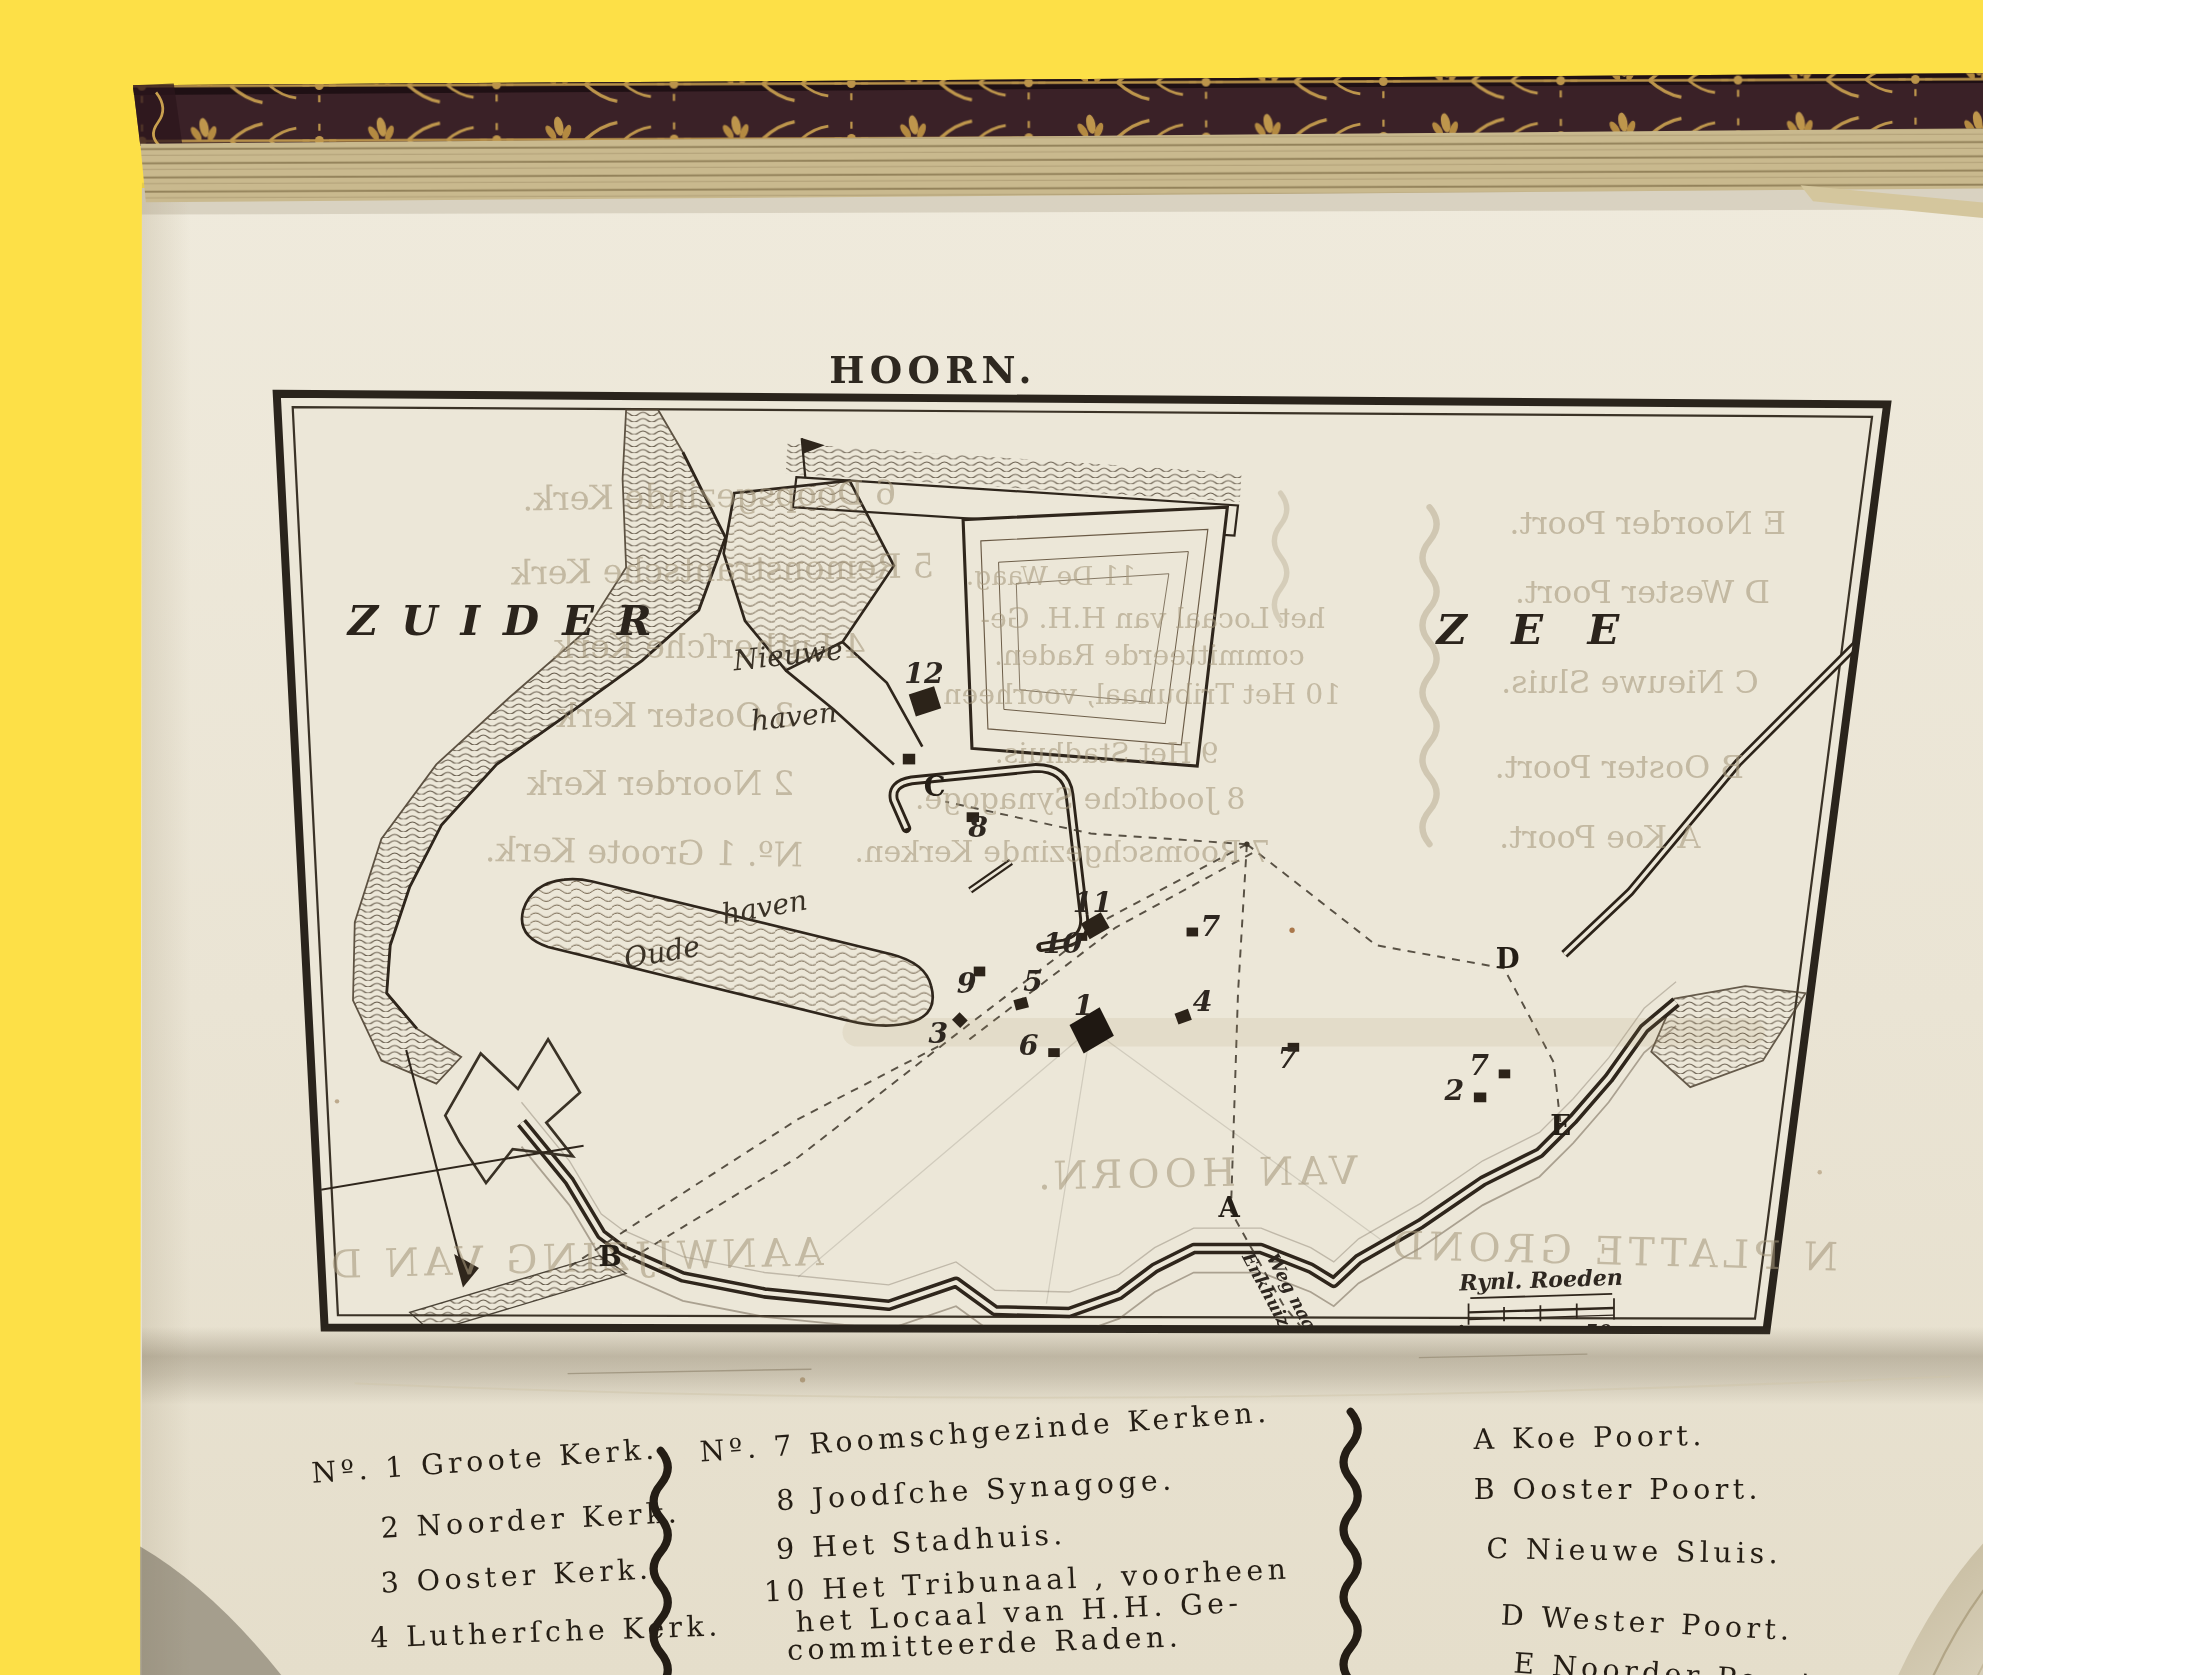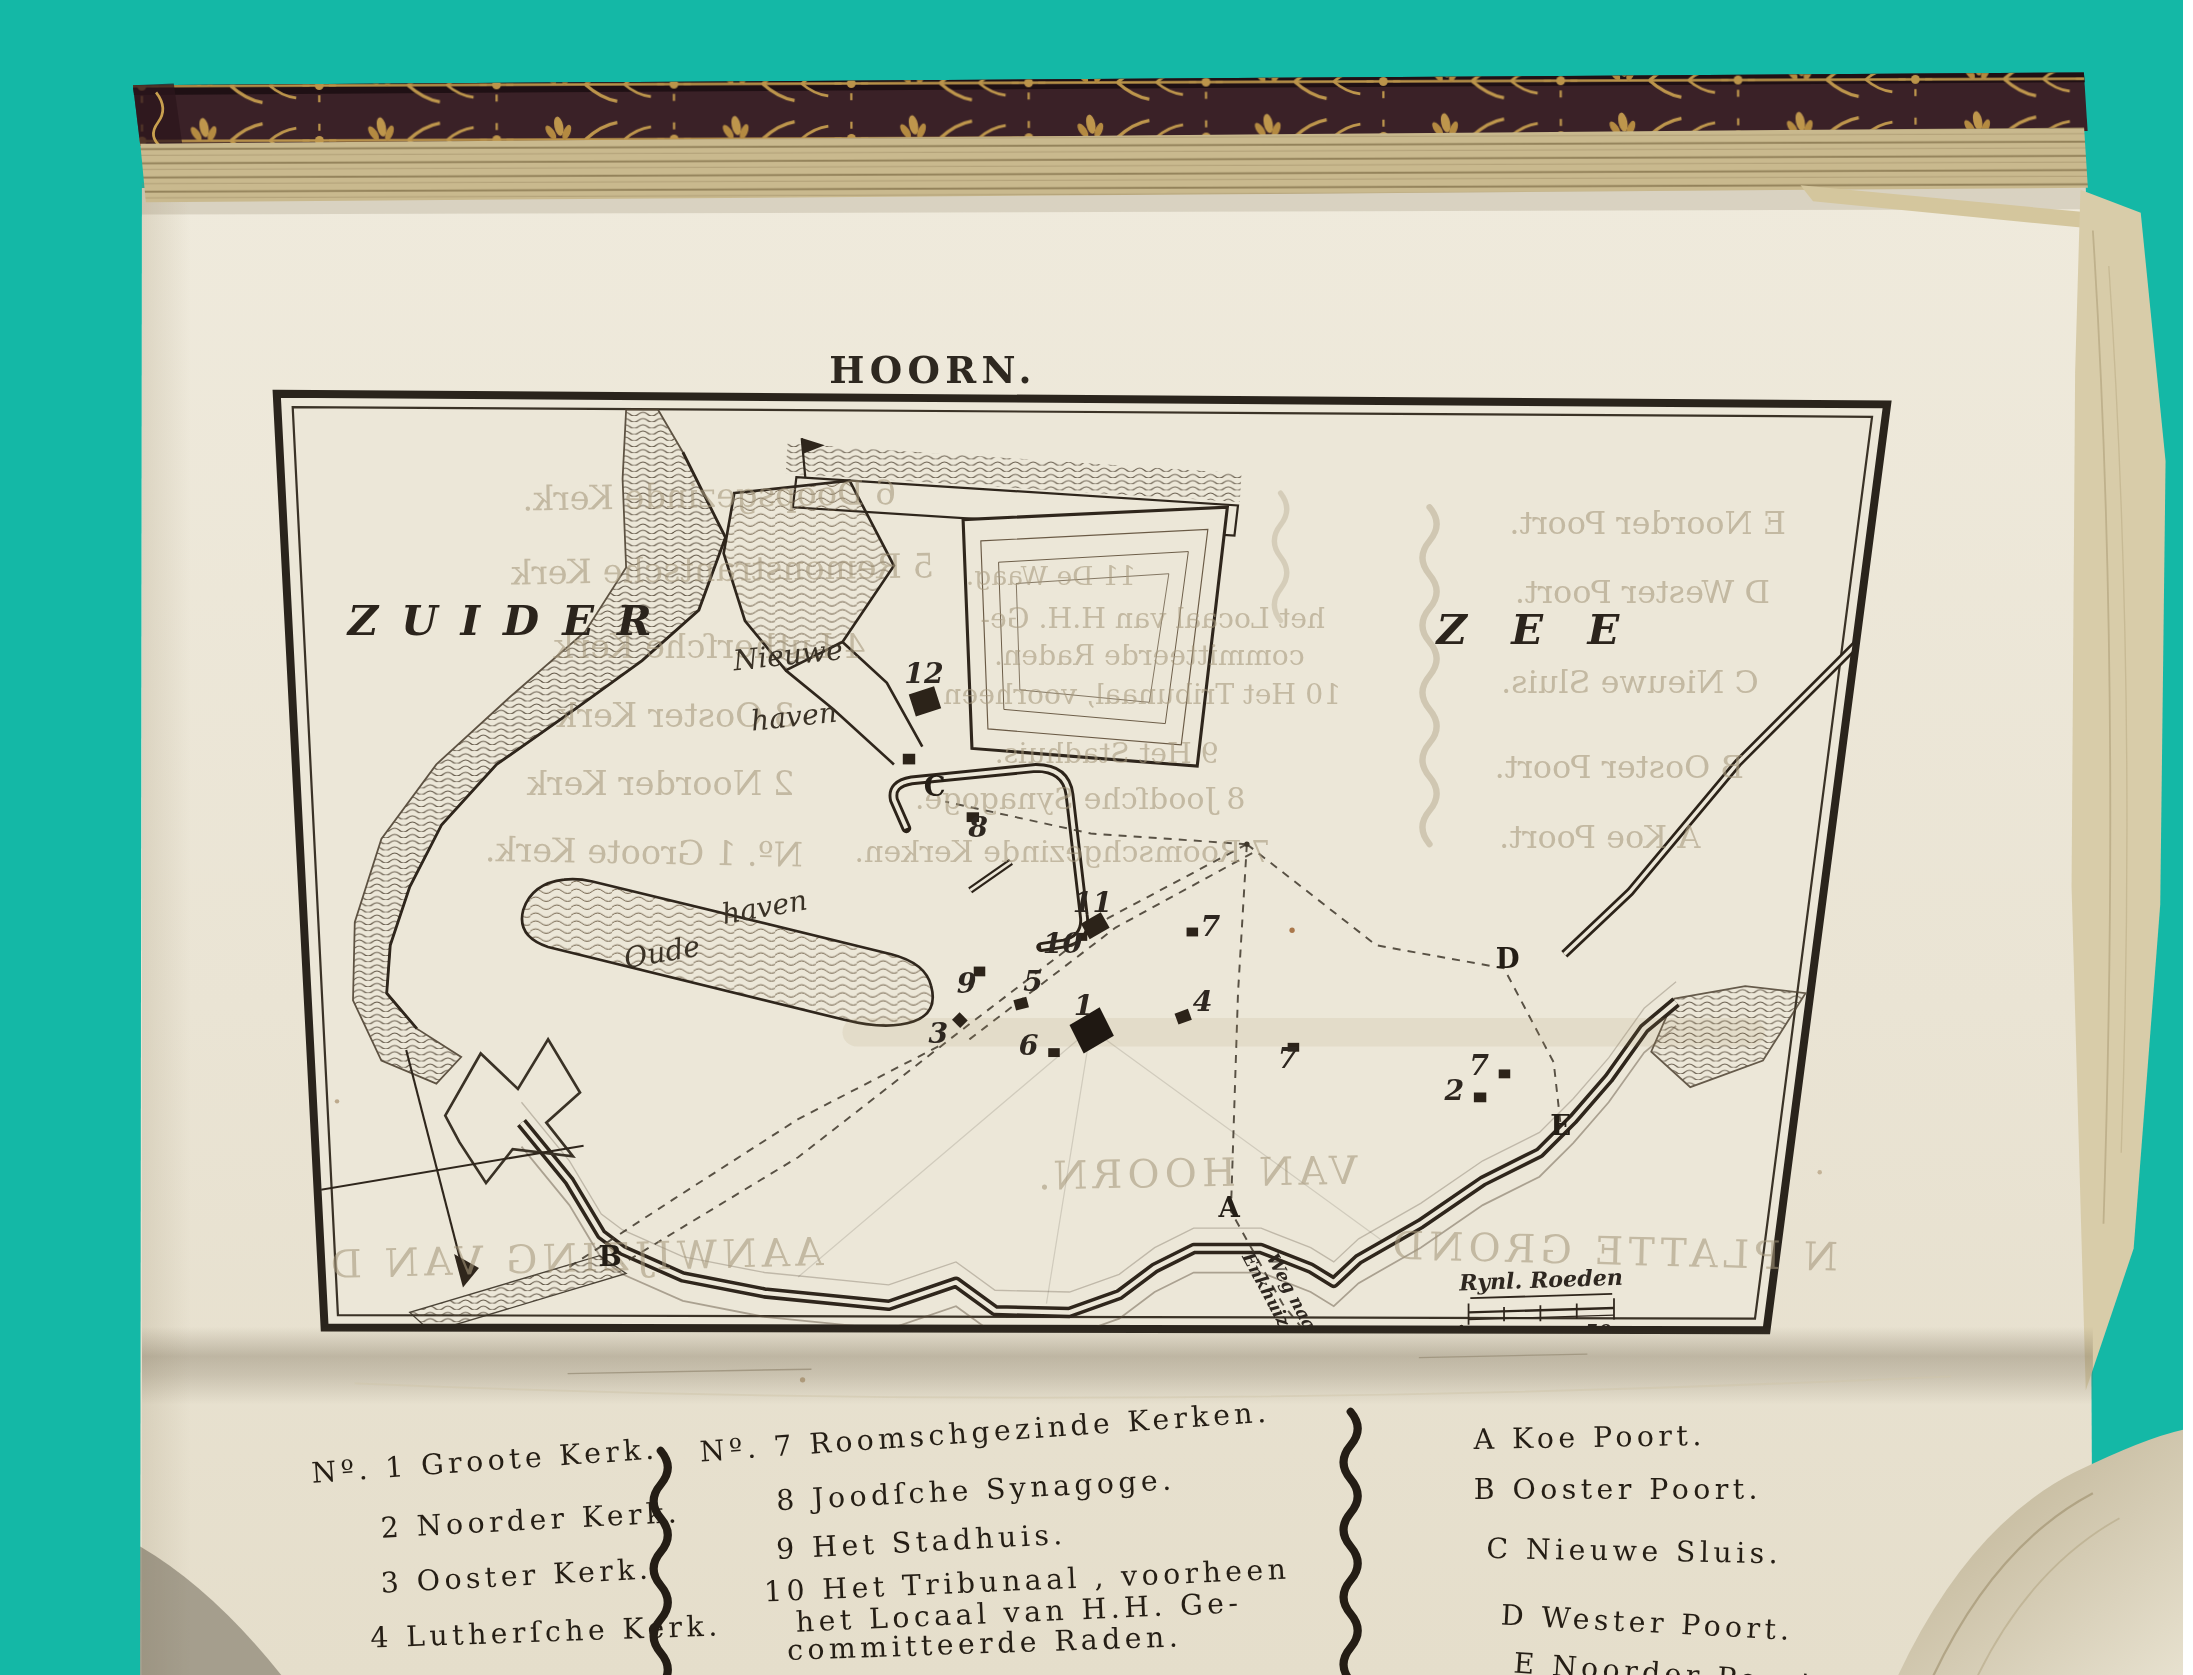--- a/index.html
+++ b/index.html
@@ -1,16 +1,16 @@
 <!DOCTYPE html>
 <html style="font-size:14px"><head>
 <meta charset="utf-8">
 <style>
   html,body{margin:0;padding:0;background:#ffffff;}
-  .stage{position:relative;width:2183px;height:1676px;background:#14b8a6;overflow:hidden;}
+  .stage{position:relative;width:1983px;height:1676px;background:#fde047;overflow:hidden;}
   svg{display:block;}
   text{font-family:"DejaVu Serif","Liberation Serif",serif;}
   .t-title{font-weight:700;font-size:42px;letter-spacing:6px;fill:#2e2820;}
   .t-sea{font-style:italic;font-weight:700;font-size:47px;fill:#2b241c;}
   .t-script{font-style:italic;font-size:32px;fill:#3a3226;}
   .t-num{font-style:italic;font-weight:700;font-size:32px;fill:#2e2720;}
   .t-letter{font-weight:700;font-size:31px;fill:#241e16;}
   .t-scale{font-style:italic;font-weight:700;font-size:25px;fill:#2e2720;}
   .t-scalenum{font-style:italic;font-weight:700;font-size:22px;fill:#2e2720;}
   .t-road{font-style:italic;font-weight:700;font-size:20px;fill:#2e2720;}

